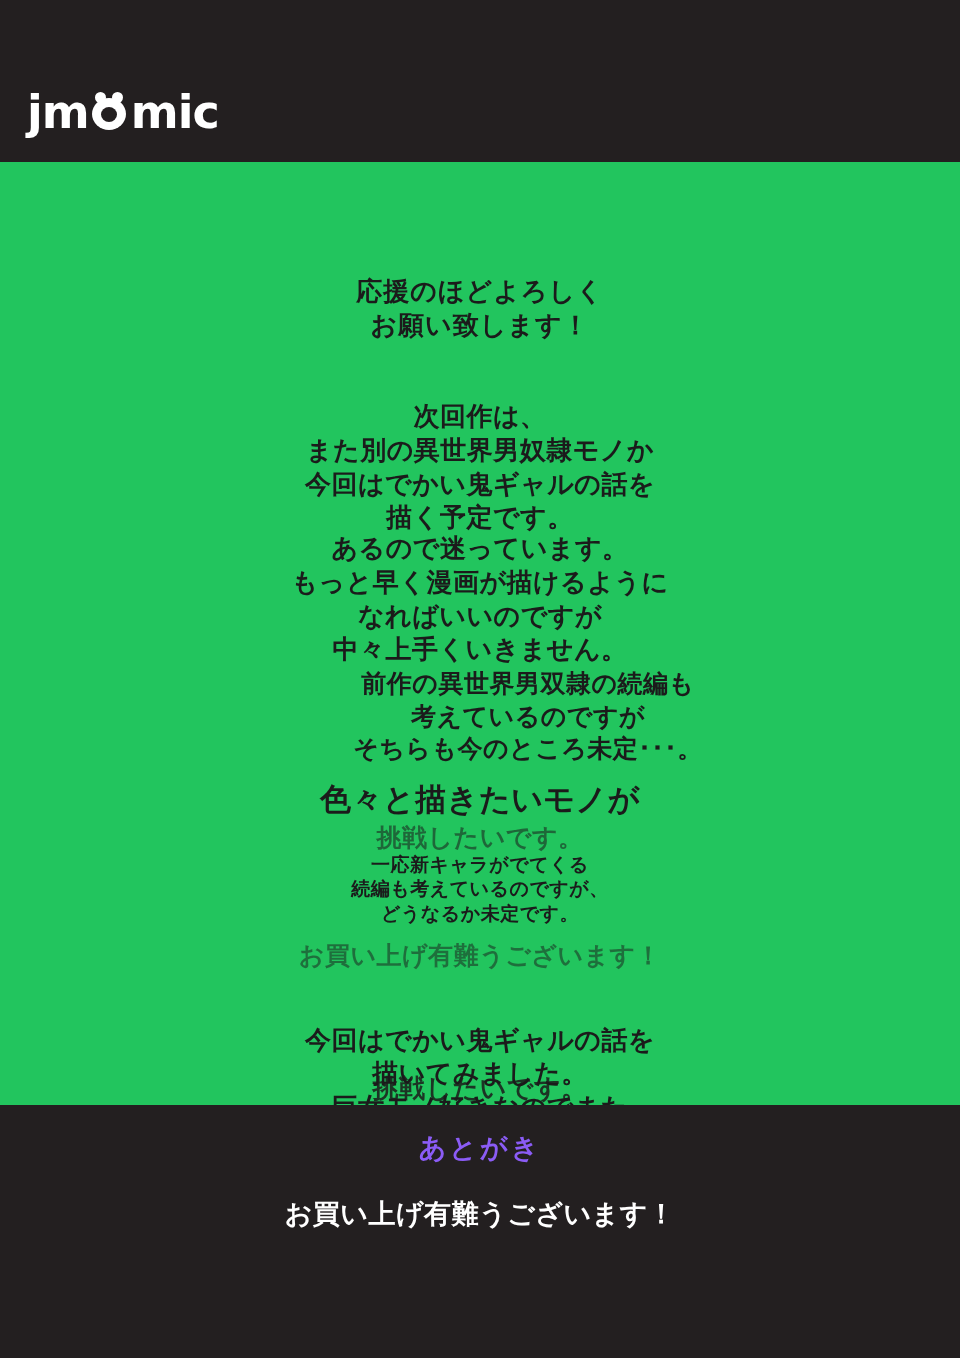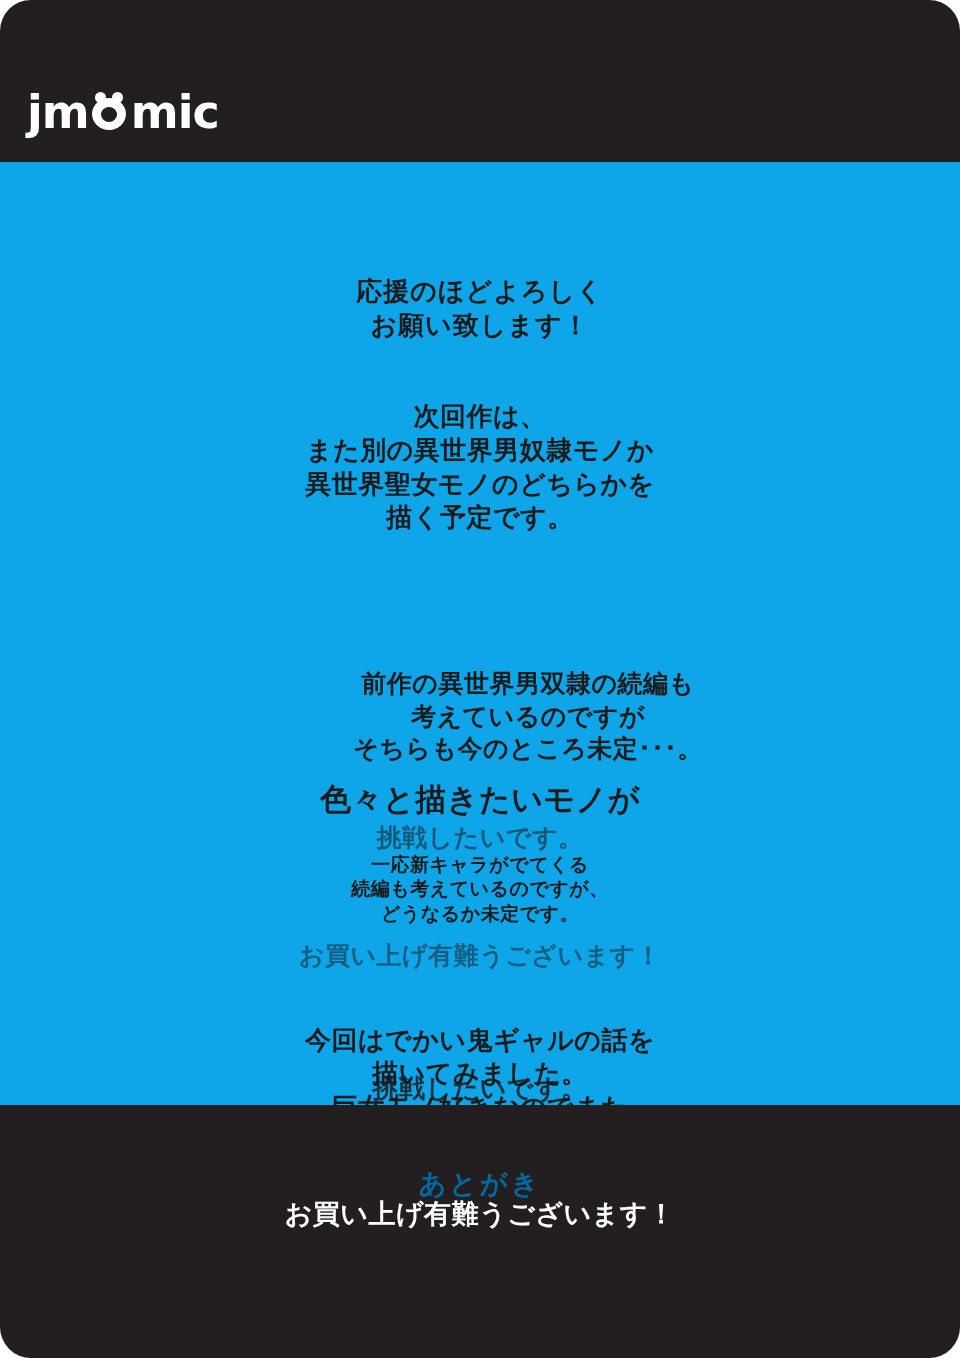--- a/index.html
+++ b/index.html
@@ -9,21 +9,20 @@
   }
   body {
     font-family: "Liberation Sans", sans-serif;
   }
   #page {
     position: relative;
     width: 960px;
     height: 1358px;
     background: #ffffff;
     overflow: hidden;
-    border-radius: 31px;
   }
   
   .top-band {
     position: absolute;
     left: 0;
     top: 0;
     width: 960px;
     height: 162px;
     background: #231f20;
   }
@@ -98,21 +97,21 @@
     background: #ffffff;
   }
 
   
   .content {
     position: absolute;
     left: 0;
     top: 162px;
     width: 960px;
     height: 943px;
-    background: #0ea5e9;
+    background: #22c55e;
   }
 
   .block {
     position: absolute;
     width: 960px;
     text-align: center;
     color: #1b1b1b;
     font-family: "DejaVu Sans", "Liberation Sans", sans-serif;
     font-weight: bold;
     white-space: pre-line;
@@ -127,26 +126,25 @@
   .b-this     { top: 818px;  font-size: 26px; line-height: 1.28; letter-spacing: 0.5px; margin-top: 44px; }
   .b-clip     { top: 910px;  font-size: 26px; line-height: 1.28; letter-spacing: 0.5px; }
 
   
   .afterword-wrap {
     position: absolute;
     left: 0;
     top: 1130px;
     width: 960px;
     text-align: center;
-    color: #0369a1;
+    color: #8b5cf6;
     font-family: "DejaVu Sans", "Liberation Sans", sans-serif;
     font-weight: bold;
     font-size: 27px;
     letter-spacing: 3px;
-    margin-top: 36px;
   }
   .afterword-sub {
     position: absolute;
     left: 0;
     top: 1196px;
     width: 960px;
     text-align: center;
     color: #ffffff;
     font-family: "DejaVu Sans", "Liberation Sans", sans-serif;
     font-weight: bold;
@@ -170,22 +168,26 @@
       <span class="inner"></span>
     </span>
     <span class="logo-text">mic</span>
   </div>
 
   <div class="content">
     <div class="block b-thanks">応援のほどよろしく
 お願い致します！</div>
     <div class="block b-next">次回作は、
 また別の異世界男奴隷モノか
-異世界聖女モノのどちらかを
+今回はでかい鬼ギャルの話を
 描く予定です。</div>
+    <div class="block b-lost">あるので迷っています。
+もっと早く漫画が描けるように
+なればいいのですが
+中々上手くいきません。</div>
     <div class="block b-prequel">前作の異世界男双隷の続編も
 考えているのですが
 そちらも今のところ未定･･･。</div>
     <div class="block b-various">色々と描きたいモノが</div>
     <div class="block b-faded" style="top:660px;">挑戦したいです。</div>
     <div class="block b-newchar">一応新キャラがでてくる
 続編も考えているのですが、
 どうなるか未定です。</div>
     <div class="block b-faded" style="top:778px; opacity:0.5;">お買い上げ有難うございます！</div>
     <div class="block b-this">今回はでかい鬼ギャルの話を

